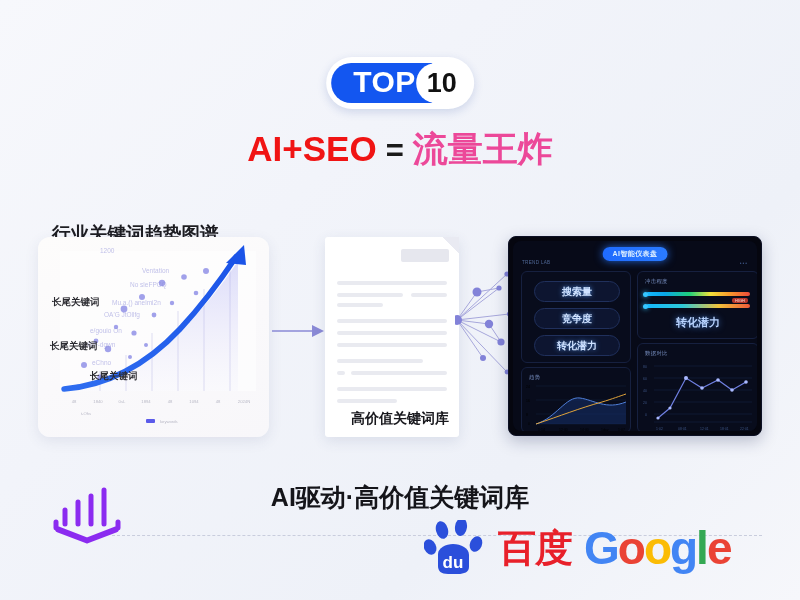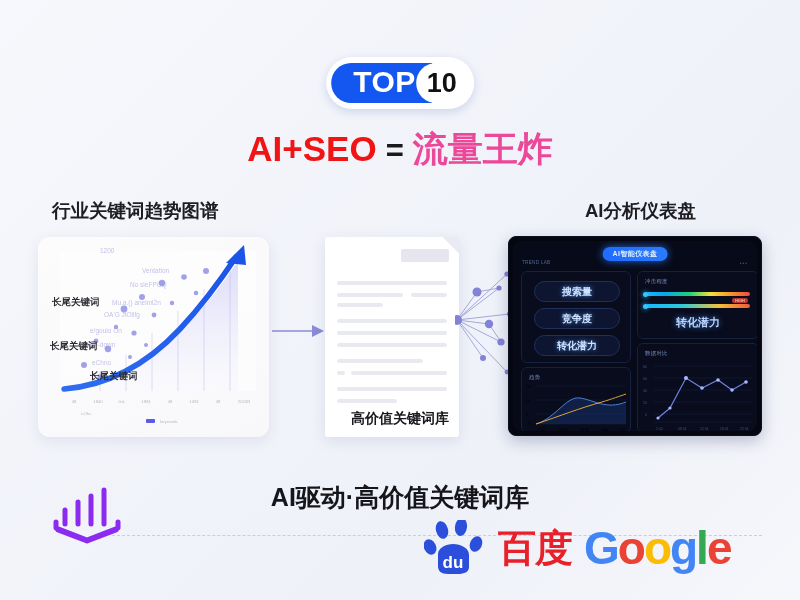--- a/index.html
+++ b/index.html
@@ -35,21 +35,21 @@
   .headline {
     position: absolute; left: 0; right: 0; top: 126px;
     text-align: center; font-size: 35px; font-weight: 700;
     white-space: nowrap;
   }
   .hl-red { color: #f01414; }
   .hl-eq  { color: #1a1a1a; margin: 0 9px; font-size: 31px; }
   .hl-purple { color: #ec4899; }
 
   
-  .cap { position: absolute; font-size: 18.5px; font-weight: 700; color: #1d1d22; white-space: nowrap; }
+  .cap { position: absolute; font-size: 18.5px; font-weight: 700; color: #1d1d22; white-space: nowrap; margin-top: 23px; }
   .cap-left  { left: 52px; top: 198px; }
   .cap-right { left: 585px; top: 198px; }
 
   
   .card-left {
     position: absolute; left: 38px; top: 237px; width: 231px; height: 200px;
     background: linear-gradient(160deg,#fdfcfb 0%, #faf9fb 55%, #f8f7fa 100%);
     border-radius: 12px; box-shadow: 0 4px 14px rgba(60,70,120,.10);
     overflow: hidden;
   }
@@ -143,21 +143,20 @@
   <div class="top-badge">
     <div class="top-badge-blue">TOP</div>
     <div class="top-badge-num">10</div>
   </div>
 
   <div class="headline">
     <span class="hl-red">AI+SEO</span><span class="hl-eq">=</span><span class="hl-purple">流量王炸</span>
   </div>
 
   <div class="cap cap-left">行业关键词趋势图谱</div>
-  <div class="cap cap-right">AI分析仪表盘</div>
 
   <div class="card-left">
     <svg width="231" height="200" viewBox="0 0 231 200">
       <defs>
         <linearGradient id="areaFill" x1="0" y1="0" x2="0" y2="1">
           <stop offset="0%" stop-color="#8f8ff0" stop-opacity=".30"></stop>
           <stop offset="100%" stop-color="#c9c9f5" stop-opacity=".05"></stop>
         </linearGradient>
         <linearGradient id="arrowG" x1="0" y1="1" x2="1" y2="0">
           <stop offset="0%" stop-color="#2f6df0"></stop>

